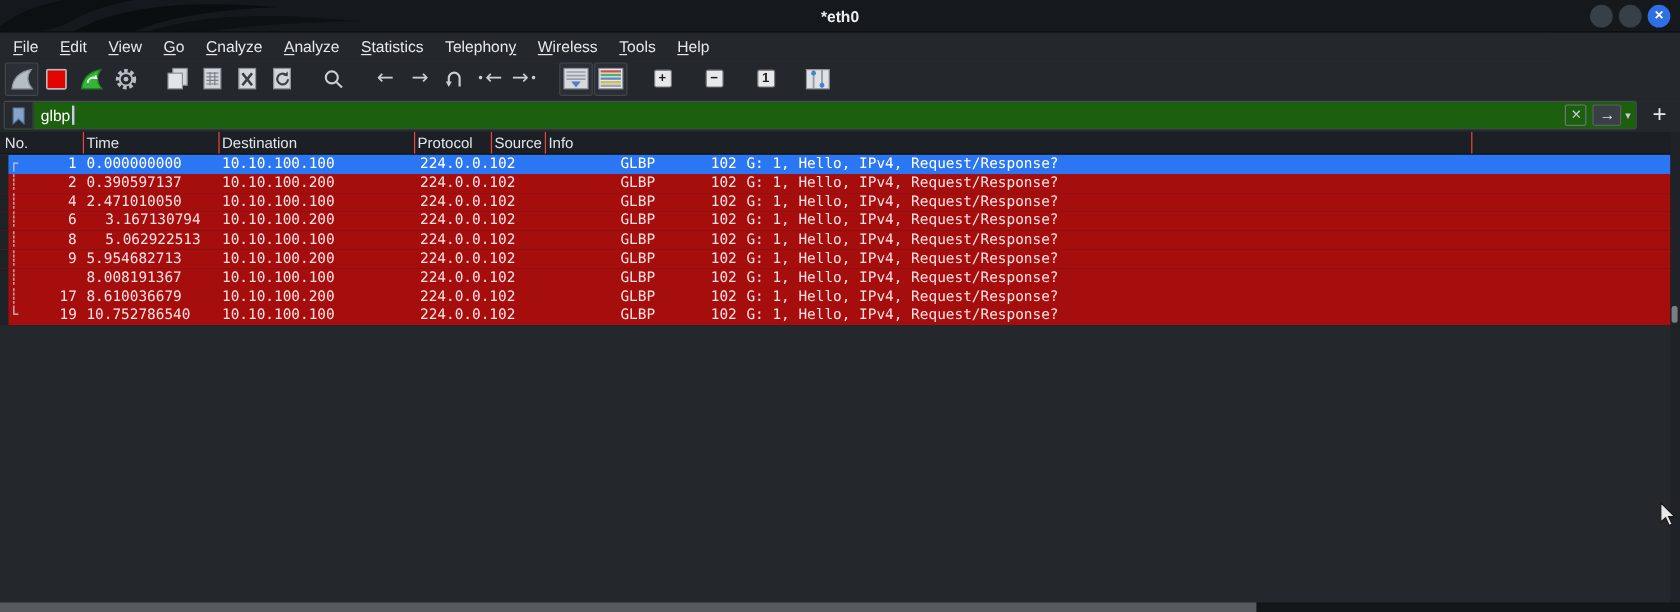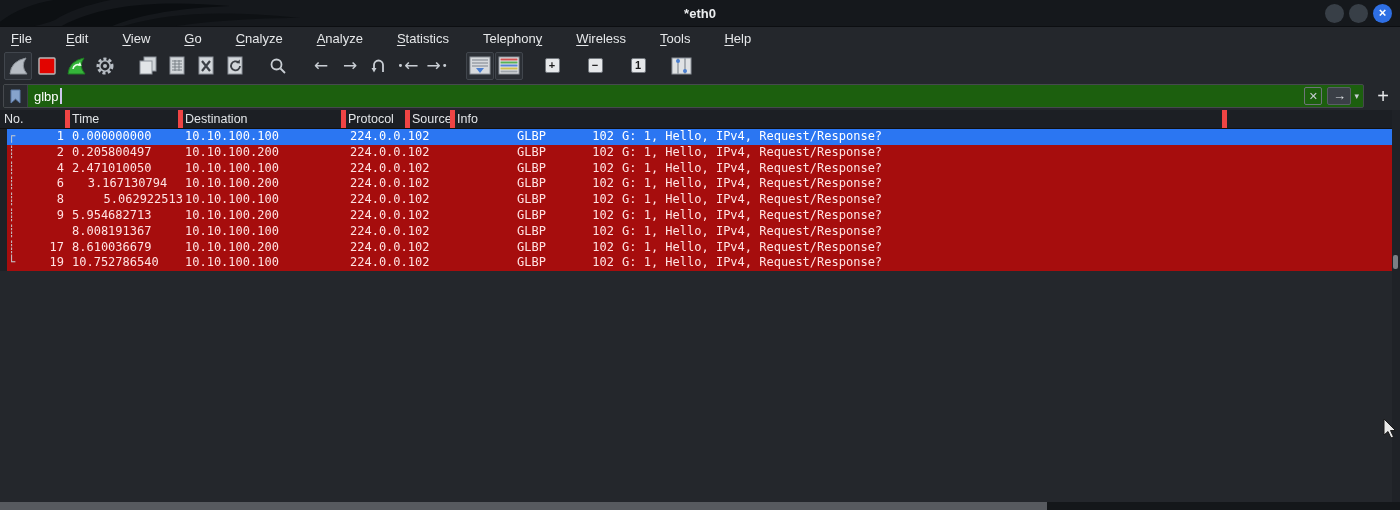--- a/index.html
+++ b/index.html
@@ -9,21 +9,21 @@
 
   
   .titlebar { position:absolute; left:0; top:0; width:1400px; height:27px; background:#15181c; overflow:hidden; border-bottom:1px solid #0c0e11; }
   .dragon { position:absolute; left:0; top:0; }
   .title { position:absolute; left:0; top:0; width:100%; height:27px; text-align:center; line-height:27px; color:#eceef0; font-size:13px; font-weight:bold; }
   .winbtns { position:absolute; right:8px; top:4px; display:flex; gap:5px; }
   .wbtn { width:19px; height:19px; border-radius:50%; background:#383f47; }
   .wbtn.close { background:#2e6fe4; color:#fff; font-weight:bold; font-size:13px; text-align:center; line-height:18px; }
 
   
-  .menubar { position:absolute; left:0; top:28px; width:1292px; height:21px; background:#24272c; display:flex; align-items:center; padding-left:2px;gap:16px; }
+  .menubar { position:absolute; left:0; top:28px; width:1292px; height:21px; background:#24272c; display:flex; align-items:center; padding-left:2px; }
   .menu-item { color:#e6e8ea; font-size:13px; padding:0 9px; height:21px; line-height:21px; cursor:default; }
   .menu-item u { text-decoration:underline; text-underline-offset:2px; }
 
   
   .toolbar { position:absolute; left:0; top:49px; width:1400px; height:33px; background:#24272c; display:flex; align-items:center; padding-left:4px; }
   .tbtn { height:28px; min-width:28px; display:flex; align-items:center; justify-content:center; margin-right:1px; border:1px solid transparent; border-radius:2px; }
   .tbtn.boxed { border-color:#41464d; background:#2b2f35; }
   .tbtn.gap { margin-left:14px; }
   .glyph { color:#c9ced4; font-size:17px; line-height:1; font-family:"DejaVu Sans",sans-serif; }
   .glyph.small { font-size:10px; }
@@ -37,21 +37,21 @@
   .filter-text-wrap { flex:1; display:flex; align-items:center; padding-left:6px; }
   .filter-text { color:#ffffff; font-size:13px; }
   .caret { width:2px; height:16px; background:#cfc6ee; margin-left:1px; }
   .filter-clear { width:18px; height:18px; border:1px solid #6f747a; border-radius:2px; color:#c9ced4; font-size:11px; line-height:16px; text-align:center; margin-right:5px; }
   .filter-apply { width:24px; height:18px; background:#3a3f46; border:1px solid #5a5f66; border-radius:2px; color:#dfe3e7; font-size:13px; line-height:16px; text-align:center; margin-right:3px; }
   .filter-dd { color:#c9ced4; font-size:9px; margin-right:4px; }
   .filter-add { width:22px; height:22px; margin-left:8px; color:#e6e8ea; font-size:20px; line-height:22px; text-align:center; font-weight:normal; }
 
   
   .pheader { position:absolute; left:0; top:110px; width:1392px; height:19px; background:#1c1f24; display:flex; border-bottom:1px solid #111; }
-  .hcell { color:#e2e5e8; font-size:12.5px; line-height:18px; border-right:5px solid #ef4444; white-space:nowrap; overflow:hidden; }
+  .hcell { color:#e2e5e8; font-size:12.5px; line-height:18px; border-right:1px solid #ef4444; white-space:nowrap; overflow:hidden; }
   .plist { position:absolute; left:0; top:129px; width:1392px; }
   .prow { height:15.8px; display:flex; position:relative; font-family:"DejaVu Sans Mono","Liberation Mono",monospace; font-size:12px; line-height:15.8px; white-space:nowrap; }
   .prow .gutter { width:7px; height:100%; background:#1e2126; flex:none; }
   .prow.match { background:#a60d0d; color:#ffe2e2; }
   .prow.match .gutter { background:#1e2126; }
   .prow.sel { background:#2b76f2; color:#ffffff; }
   .bracket { position:absolute; left:8px; top:0; width:12px; height:100%; color:#c8ccd0; font-size:12px; line-height:15.8px; }
   .pcell { overflow:hidden; flex:none; }
   .empty-area { position:absolute; left:0; top:271px; width:1392px; height:231px; background:#24272c; }
   .vrail { position:absolute; left:1392px; top:110px; width:8px; height:392px; background:#1f2227; }
@@ -254,21 +254,21 @@
         <span class="pcell" style="width: 165px; text-align: left; padding-left: 2px;">10.10.100.100</span>
         <span class="pcell" style="width: 163px; text-align: left; padding-left: 2px;">224.0.0.102</span>
         <span class="pcell" style="width: 64px; text-align: left; padding-left: 6px;">GLBP</span>
         <span class="pcell" style="width: 45px; text-align: right; padding-right: 6px;">102</span>
         <span class="pcell" style="width: 772px; text-align: left; padding-left: 2px;">G: 1, Hello, IPv4, Request/Response?</span>
       </div>
       <div class="prow match">
         <span class="gutter"></span>
         <span class="bracket">┊</span>
         <span class="pcell" style="width: 63px; text-align: right; padding-right: 6px;">2</span>
-        <span class="pcell" style="width: 113px; text-align: left; padding-left: 2px;">0.205800497</span>
+        <span class="pcell" style="width: 113px; text-align: left; padding-left: 2px;">0.390597137</span>
         <span class="pcell" style="width: 165px; text-align: left; padding-left: 2px;">10.10.100.200</span>
         <span class="pcell" style="width: 163px; text-align: left; padding-left: 2px;">224.0.0.102</span>
         <span class="pcell" style="width: 64px; text-align: left; padding-left: 6px;">GLBP</span>
         <span class="pcell" style="width: 45px; text-align: right; padding-right: 6px;">102</span>
         <span class="pcell" style="width: 772px; text-align: left; padding-left: 2px;">G: 1, Hello, IPv4, Request/Response?</span>
       </div>
       <div class="prow match">
         <span class="gutter"></span>
         <span class="bracket">┊</span>
         <span class="pcell" style="width: 63px; text-align: right; padding-right: 6px;">4</span>
@@ -287,21 +287,21 @@
         <span class="pcell" style="width: 165px; text-align: left; padding-left: 2px;">10.10.100.200</span>
         <span class="pcell" style="width: 163px; text-align: left; padding-left: 2px;">224.0.0.102</span>
         <span class="pcell" style="width: 64px; text-align: left; padding-left: 6px;">GLBP</span>
         <span class="pcell" style="width: 45px; text-align: right; padding-right: 6px;">102</span>
         <span class="pcell" style="width: 772px; text-align: left; padding-left: 2px;">G: 1, Hello, IPv4, Request/Response?</span>
       </div>
       <div class="prow match">
         <span class="gutter"></span>
         <span class="bracket">┊</span>
         <span class="pcell" style="width: 63px; text-align: right; padding-right: 6px;">8</span>
-        <span class="pcell" style="width: 113px; text-align: right; padding-left: 2px;">5.062922513</span>
+        <span class="pcell" style="width: 113px; text-align: center; padding-left: 2px;">5.062922513</span>
         <span class="pcell" style="width: 165px; text-align: left; padding-left: 2px;">10.10.100.100</span>
         <span class="pcell" style="width: 163px; text-align: left; padding-left: 2px;">224.0.0.102</span>
         <span class="pcell" style="width: 64px; text-align: left; padding-left: 6px;">GLBP</span>
         <span class="pcell" style="width: 45px; text-align: right; padding-right: 6px;">102</span>
         <span class="pcell" style="width: 772px; text-align: left; padding-left: 2px;">G: 1, Hello, IPv4, Request/Response?</span>
       </div>
       <div class="prow match">
         <span class="gutter"></span>
         <span class="bracket">┊</span>
         <span class="pcell" style="width: 63px; text-align: right; padding-right: 6px;">9</span>

